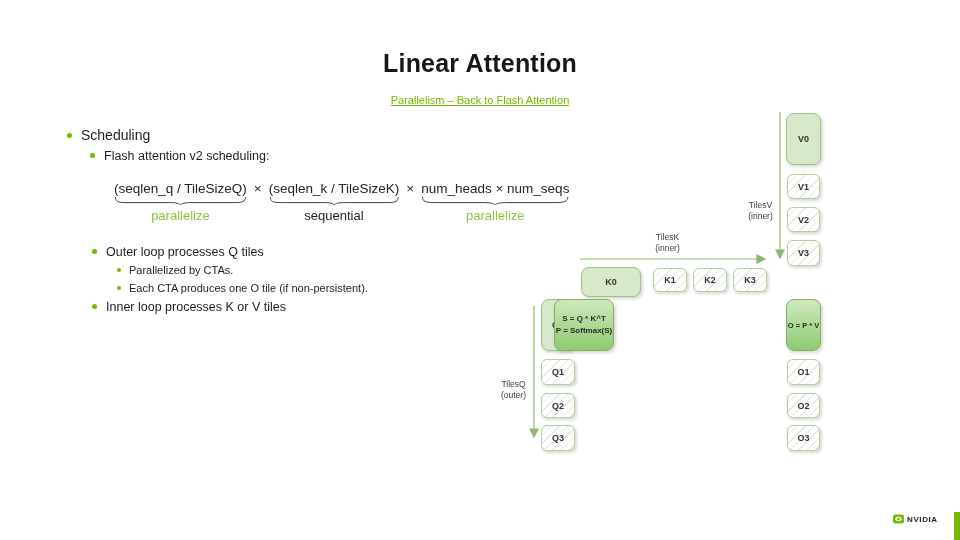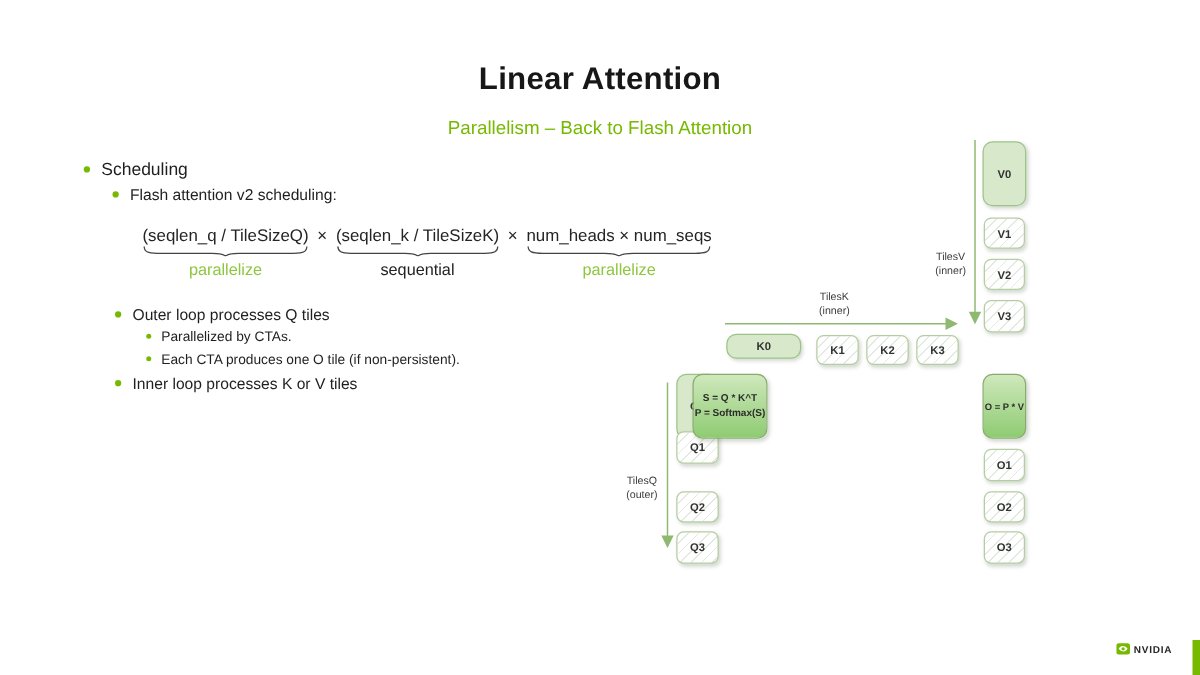--- a/index.html
+++ b/index.html
@@ -4,21 +4,21 @@
 <style>
   html,body{margin:0;padding:0;background:#888;}
   .slide{
     position:relative; width:960px; height:540px; background:#ffffff;
     font-family:"Liberation Sans", sans-serif; overflow:hidden;
     margin:0 auto;
   }
   
   .hdr{position:absolute; left:0; top:33px; width:100%; text-align:center;}
   .title{font-size:25px; font-weight:bold; color:#171717; letter-spacing:0.2px; margin:16px;}
-  .subtitle{font-size:15px; font-weight:500; color:#76b900; margin-top:5px;}
+  .subtitle{font-size:11px; font-weight:500; color:#76b900; margin-top:5px;text-decoration:underline;}
 
   
   .line{position:absolute; white-space:nowrap; color:#1f1f1f;}
   .line .dot{display:inline-block; border-radius:50%; background:#76b900; vertical-align:middle; margin-right:9px; margin-top:-2px;}
   .lv1{font-size:14px;}
   .lv1 .dot{width:5px;height:5px;}
   .lv2{font-size:12.5px;}
   .lv2 .dot{width:5px;height:5px;}
   .lv3{font-size:11px;}
   .lv3 .dot{width:4px;height:4px; margin-right:8px;}
@@ -48,26 +48,26 @@
     background-image:repeating-linear-gradient(135deg, rgba(165,185,155,0.30) 0px, rgba(165,185,155,0.30) 1px, transparent 1px, transparent 6px);
   }
   .tile.grad{
     background:linear-gradient(180deg,#cfe8bc 0%, #8ecb72 100%);
     border-color:#86ab6a; color:#2c2c2c;
   }
   .t-v0{left:786px; top:113px; width:35px; height:52px;}
   .t-v1{left:787px; top:174px; width:33px; height:25px;}
   .t-v2{left:787px; top:207px; width:33px; height:25px;}
   .t-v3{left:787px; top:240px; width:33px; height:26px;}
-  .t-k0{left:581px; top:267px; width:60px; height:20px;}
+  .t-k0{left:581px; top:267px; width:60px; height:30px;}
   .t-k1{left:653px; top:268px; width:34px; height:24px;}
   .t-k2{left:693px; top:268px; width:34px; height:24px;}
   .t-k3{left:733px; top:268px; width:34px; height:24px;}
   .t-q0{left:541px; top:299px; width:34px; height:52px;}
-  .t-q1{left:541px; top:345px; width:34px; height:26px;}
+  .t-q1{left:541px; top:359px; width:34px; height:26px;}
   .t-q2{left:541px; top:393px; width:34px; height:25px;}
   .t-q3{left:541px; top:425px; width:34px; height:26px;}
   .t-s {left:554px; top:299px; width:60px; height:52px; font-size:8px; line-height:1.45;}
   .t-o {left:786px; top:299px; width:35px; height:52px; font-size:7.5px;}
   .t-o1{left:787px; top:359px; width:33px; height:26px;}
   .t-o2{left:787px; top:393px; width:33px; height:25px;}
   .t-o3{left:787px; top:425px; width:33px; height:26px;}
 
   .dlabel{position:absolute; font-size:8.5px; line-height:1.3; color:#3c3c3c; text-align:center;}
   .lbl-v{left:738px; top:200px; width:45px;}

